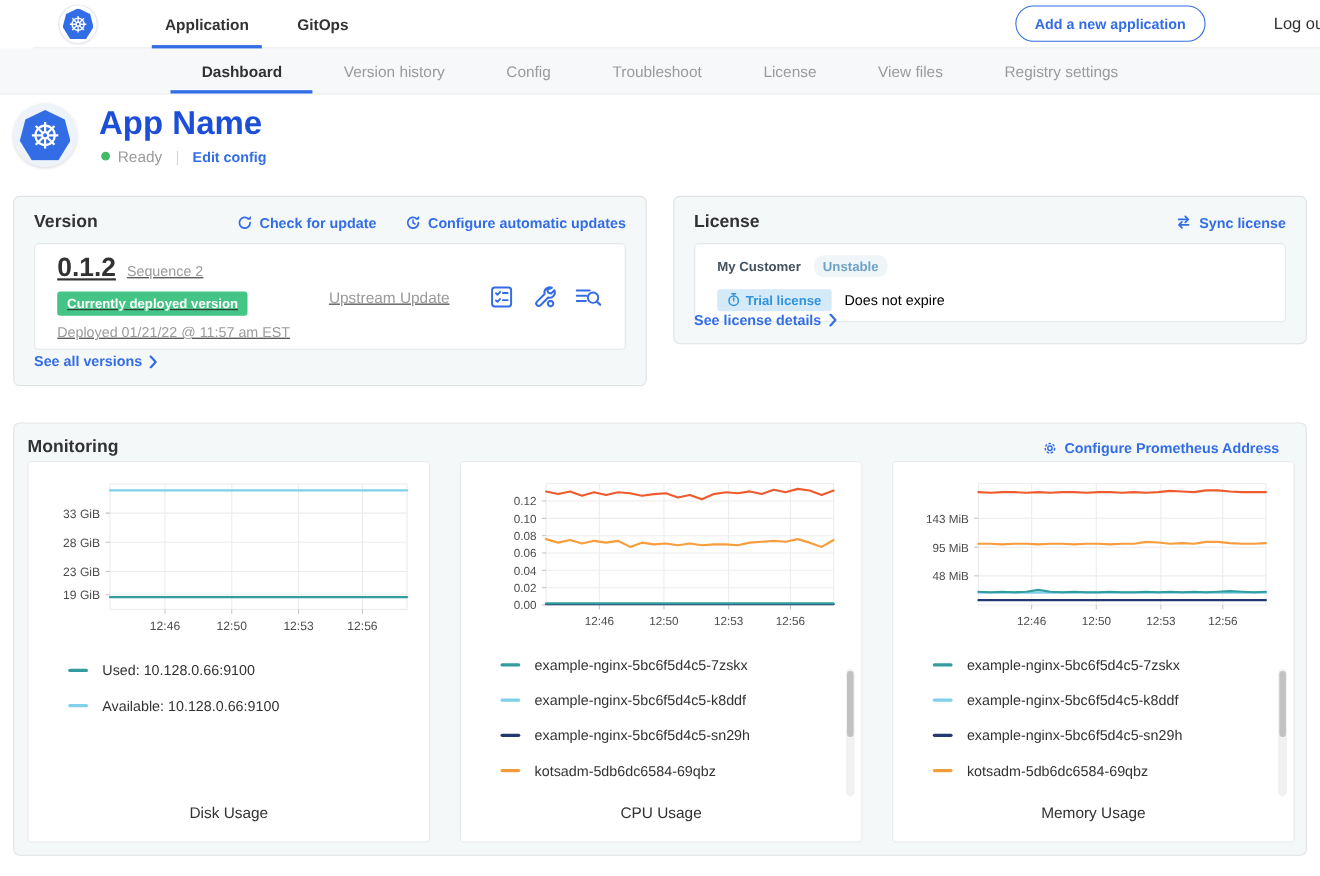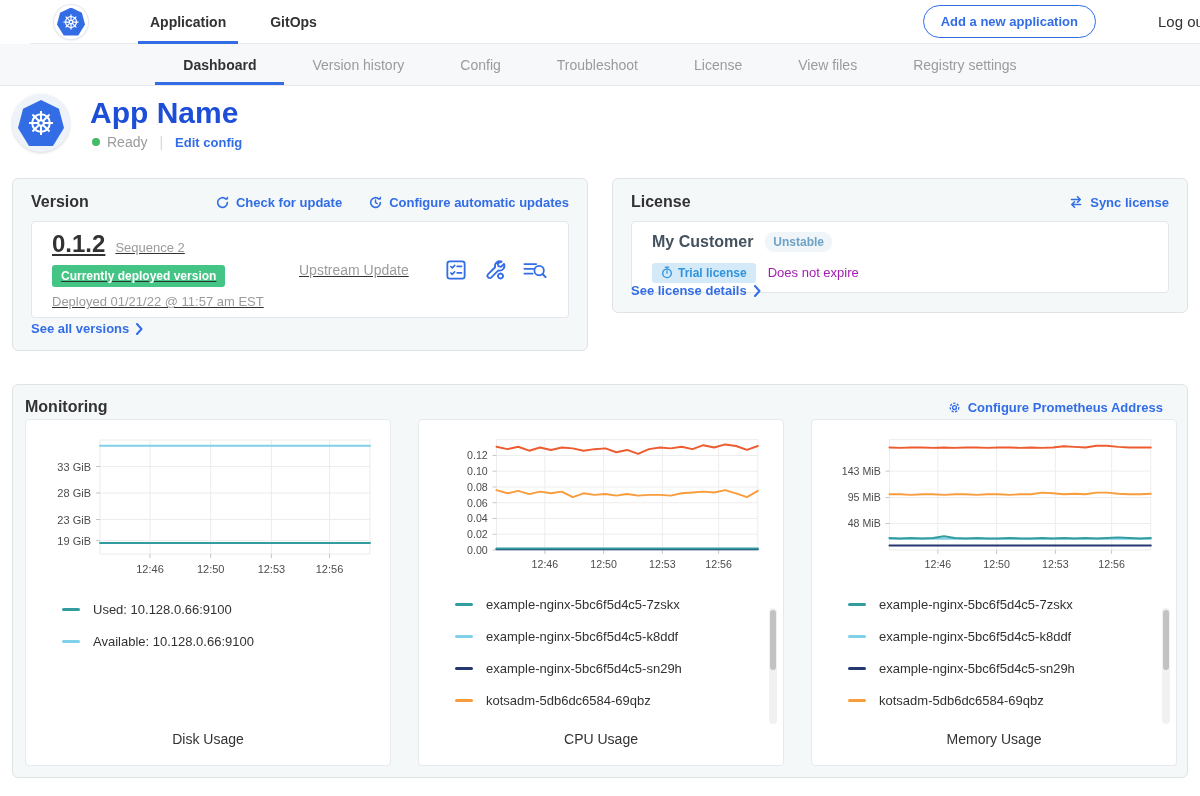--- a/index.html
+++ b/index.html
@@ -67,27 +67,27 @@
   .deployed-badge { display:inline-block; background:#44c585; color:#fff; font-size:12px;
     font-weight:700; padding:4px 9px; border-radius:3px; margin-top:7px; align-self:flex-start; }
   .deployed-at { font-size:13px; color:#9b9b9b; margin-top:7px; }
   .ver-source { flex:1; text-align:center; font-size:14px; color:#9b9b9b; font-weight:500; }
   .ver-actions { display:flex; align-items:center; gap:15px; }
   .ver-actions .action-icon { cursor:pointer; display:flex; }
   .see-link { position:absolute; left:18px; bottom:14px; }
 
   .license-inner { height:72px; padding:12px 20px; display:flex; flex-direction:column; justify-content:center; }
   .lic-row1 { display:flex; align-items:center; gap:12px; }
-  .customer-name { font-size:16px; font-weight:700; color:#44515e; }
+  .customer-name { font-size:12px; font-weight:700; color:#44515e; }
   .channel-badge { background:#eff5f9; color:#6ea3c6; font-size:12px; font-weight:700;
     padding:3px 8px; border-radius:9px; }
   .lic-row2 { display:flex; align-items:center; gap:12px; margin-top:11px; }
   .trial-badge { display:flex; align-items:center; gap:5px; background:#d5eaf8; color:#3093dc;
     font-size:12px; font-weight:700; padding:3px 9px; border-radius:3px; }
-  .expiry-text { font-size:13px; color:#a21caf;text-align:center; }
+  .expiry-text { font-size:13px; color:#000000;text-align:center; }
 
   
   .mon-head { display:flex; align-items:center; padding:13px 18px 9px 12px; }
   .chart-card { position:absolute; top:34px; width:366px; height:347px; background:#fff;
     border:1px solid #e7eaec; border-radius:4px; display:flex; flex-direction:column; padding:10px 8px 12px 8px; }
   .chart-card.c0 { left:12px; } .chart-card.c1 { left:405px; } .chart-card.c2 { left:798px; }
   .chart-plot { width:100%; height:156px; display:block; }
   .chart-plot text.tick { font-family:"Liberation Sans", sans-serif; font-size:11px; fill:#4c4c4c; }
   .legend { flex:1; padding:16px 0 0 28px; position:relative; }
   .legend-item { display:flex; align-items:center; gap:13px; margin-bottom:17px; }

